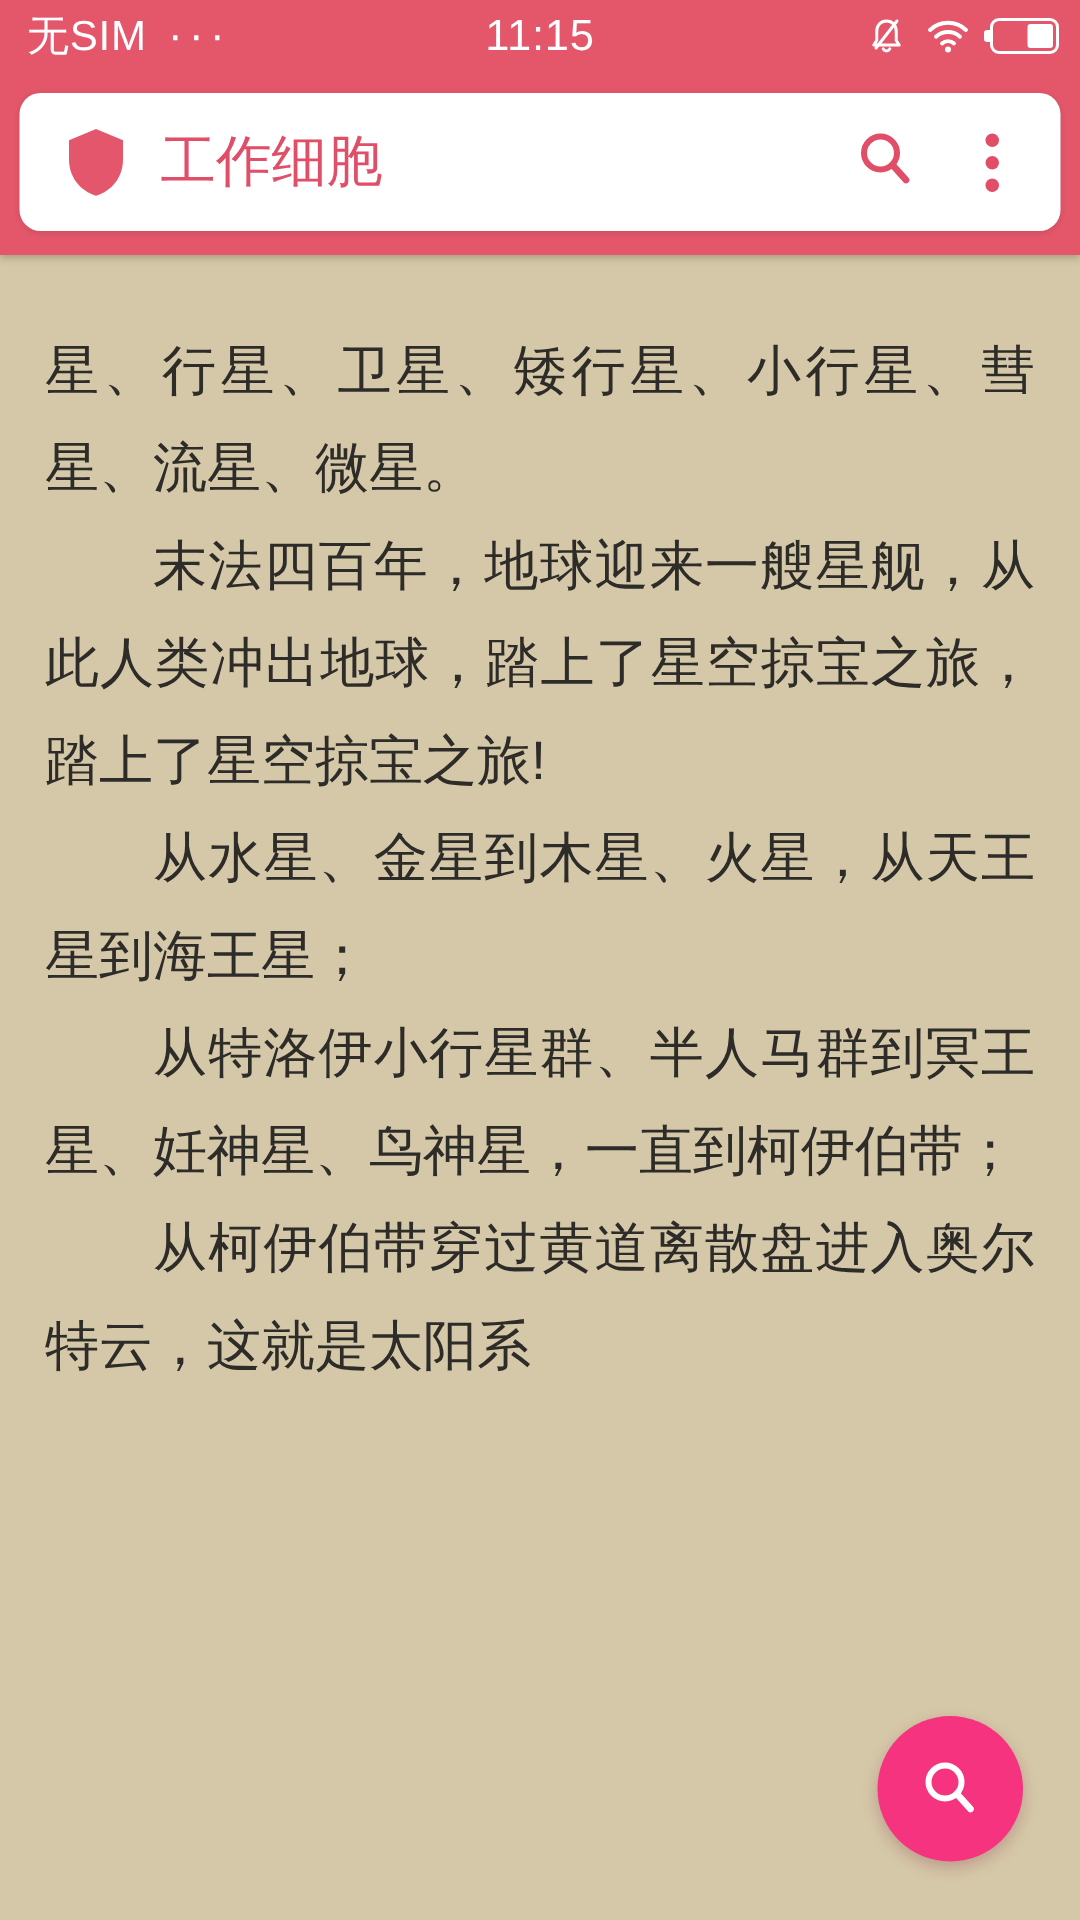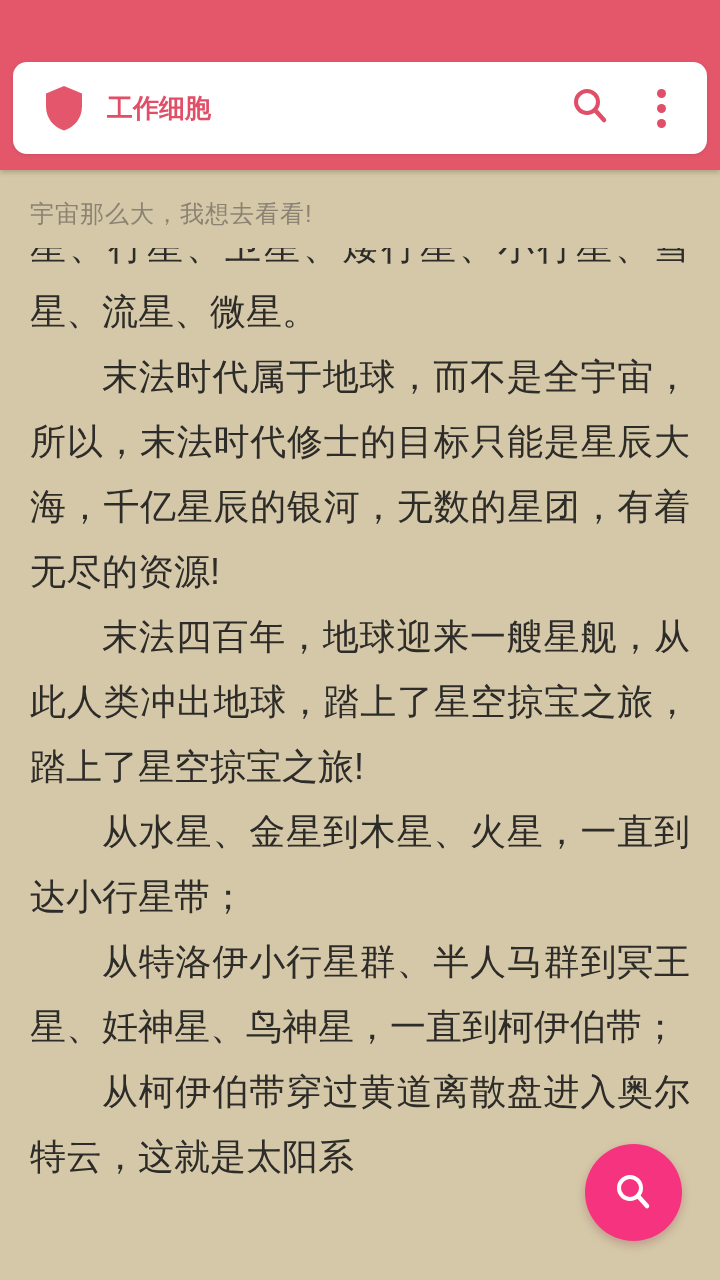--- a/index.html
+++ b/index.html
@@ -33,21 +33,21 @@
   .battery-nub{position:absolute;left:-6px;top:6px;width:4px;height:8px;background:#fff;border-radius:2px 0 0 2px;}
   .battery-fill{position:absolute;right:2px;top:2px;bottom:2px;width:40%;background:#fff;border-radius:2px;}
 
   .app-bar-card{
     position:absolute;left:13px;right:13px;top:62px;height:92px;
     background:#fff;border-radius:14px;
     display:flex;align-items:center;
     box-shadow:0 1px 4px rgba(0,0,0,.10);
   }
   .shield{margin-left:28px;flex:0 0 auto;}
-  .app-title{margin-left:20px;font-size:26px;color:#e14e68;flex:1 1 auto;font-weight:bold;}
+  .app-title{margin-left:20px;font-size:37px;color:#e14e68;flex:1 1 auto;}
   .icon-btn{flex:0 0 auto;border:none;background:transparent;padding:0;cursor:pointer;
     display:flex;align-items:center;justify-content:center;width:56px;height:56px;}
   .icon-btn.search{margin-right:14px;}
   .icon-btn.more{margin-right:18px;}
   .kebab{display:flex;flex-direction:column;gap:6px;}
   .kebab span{width:9px;height:9px;border-radius:50%;background:#e14e68;display:block;}
 
   
   .reader{position:absolute;top:170px;left:0;width:720px;height:1110px;background:#d5c8a8;overflow:hidden;}
   .chapter-bar{
@@ -70,20 +70,44 @@
     display:flex;align-items:center;justify-content:center;
     box-shadow:0 4px 10px rgba(120,20,60,.25);
   }
 </style>
 </head>
 <body>
 
 <div class="screen">
 
   <div class="header">
+    <div class="status-bar">
+      <div class="status-left">
+        <span class="carrier">无SIM</span>
+        <span class="carrier-dots">···</span>
+      </div>
+      <div class="status-time">11:15</div>
+      <div class="status-right">
+        <svg class="sicon" width="26" height="26" viewBox="0 0 26 26">
+          <path d="M13 3 C9 3 6.5 6 6.5 10 L6.5 16 L4.5 19 L21.5 19 L19.5 16 L19.5 10 C19.5 6 17 3 13 3 Z" fill="none" stroke="#ffffff" stroke-width="2" stroke-linejoin="round"></path>
+          <path d="M10.8 21.5 a2.4 2.4 0 0 0 4.4 0" fill="none" stroke="#ffffff" stroke-width="2" stroke-linecap="round"></path>
+          <line x1="6" y1="21" x2="20" y2="3" stroke="#ffffff" stroke-width="2" stroke-linecap="round"></line>
+        </svg>
+        <svg class="sicon" width="30" height="26" viewBox="0 0 30 26">
+          <path d="M3 9 C9.6 2.6 20.4 2.6 27 9" fill="none" stroke="#ffffff" stroke-width="2.6" stroke-linecap="round"></path>
+          <path d="M7 13.5 C11.4 9.3 18.6 9.3 23 13.5" fill="none" stroke="#ffffff" stroke-width="2.6" stroke-linecap="round"></path>
+          <path d="M11 18 C13.2 15.9 16.8 15.9 19 18" fill="none" stroke="#ffffff" stroke-width="2.6" stroke-linecap="round"></path>
+          <circle cx="15" cy="22" r="2" fill="#ffffff"></circle>
+        </svg>
+        <div class="battery">
+          <div class="battery-nub"></div>
+          <div class="battery-fill"></div>
+        </div>
+      </div>
+    </div>
 
     <div class="app-bar-card">
       <svg class="shield" width="46" height="48" viewBox="0 0 46 48">
         <path d="M23 2 L41 9.5 L41 22 C41 34.5 33.4 43.2 23 46.5 C12.6 43.2 5 34.5 5 22 L5 9.5 Z" fill="#e4566b"></path>
       </svg>
       <span class="app-title">工作细胞</span>
       <button class="icon-btn search" aria-label="search">
         <svg width="42" height="42" viewBox="0 0 42 42">
           <circle cx="17" cy="15" r="11" fill="none" stroke="#e14e68" stroke-width="4"></circle>
           <line x1="25" y1="23" x2="34" y2="33" stroke="#e14e68" stroke-width="4.5" stroke-linecap="round"></line>
@@ -95,28 +119,24 @@
             <span></span>
             <span></span>
           </span>
       </button>
     </div>
   </div>
 
   <div class="reader">
     <div class="chapter-body">
       <p>星、行星、卫星、矮行星、小行星、彗星、流星、微星。</p>
-      <p class="indented">末法时代属于地球，而不是全宇宙，所以，末法时代修士的目标只能是星辰大海，千亿星辰的银河，无数的星团，有着无尽的资源!</p>
       <p class="indented">末法四百年，地球迎来一艘星舰，从此人类冲出地球，踏上了星空掠宝之旅，踏上了星空掠宝之旅!</p>
-      <p class="indented">从水星、金星到木星、火星，一直到达小行星带；</p>
+      <p class="indented">从水星、金星到木星、火星，从天王星到海王星；</p>
       <p class="indented">从特洛伊小行星群、半人马群到冥王星、妊神星、鸟神星，一直到柯伊伯带；</p>
       <p class="indented">从柯伊伯带穿过黄道离散盘进入奥尔特云，这就是太阳系</p>
-    </div>
-    <div class="chapter-bar">
-      <p class="chapter-title">宇宙那么大，我想去看看!</p>
     </div>
 
     <button class="fab" aria-label="search in book">
       <svg width="44" height="44" viewBox="0 0 44 44">
         <circle cx="18" cy="17" r="11" fill="none" stroke="#ffffff" stroke-width="4"></circle>
         <line x1="26" y1="25" x2="35" y2="35" stroke="#ffffff" stroke-width="4.5" stroke-linecap="round"></line>
       </svg>
     </button>
   </div>
 

